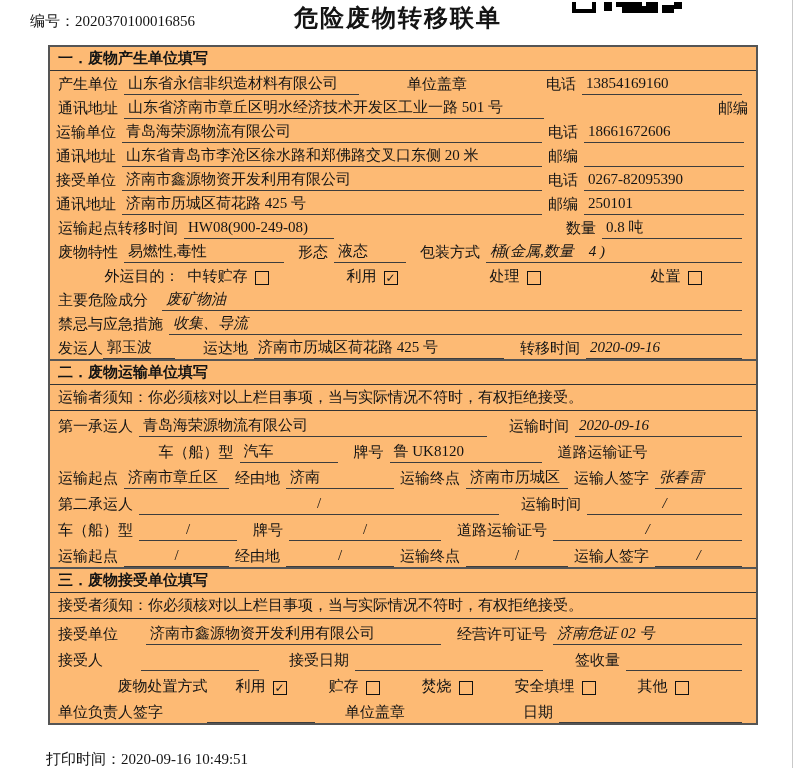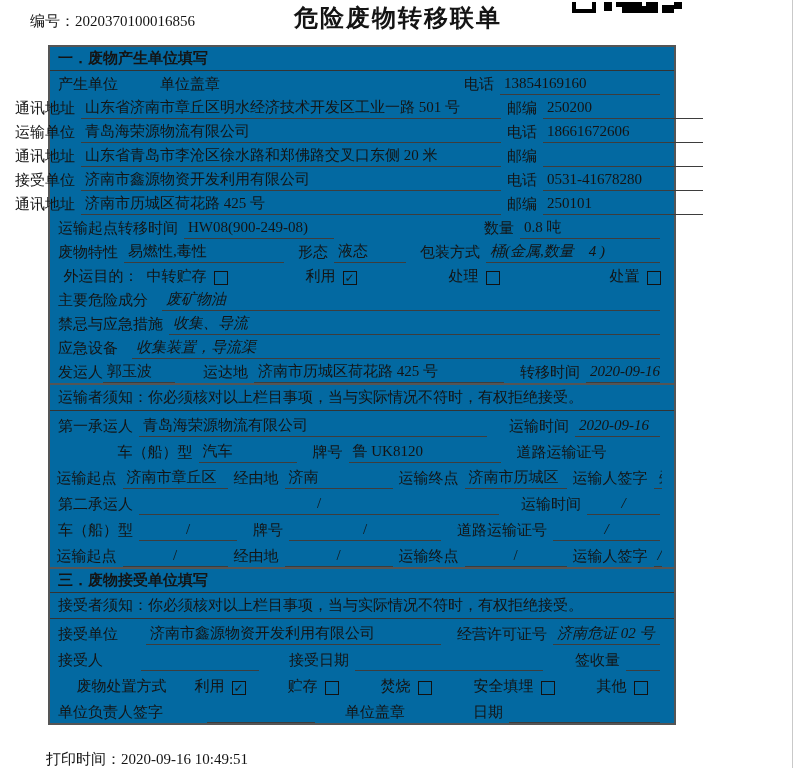--- a/index.html
+++ b/index.html
@@ -7,22 +7,22 @@
     width:796px;height:768px;position:relative;background:#ffffff;
     font-family:"Liberation Serif","DejaVu Serif",serif;
     color:#141414;font-size:15px;overflow:hidden;
   }
   .serial{position:absolute;left:30px;top:12px;white-space:nowrap;}
   .doc-title{position:absolute;left:0;top:2px;width:100%;text-align:center;
     font-size:24px;font-weight:bold;letter-spacing:2px;}
   .qr{position:absolute;left:572px;top:0;}
   .page-edge{position:absolute;right:3px;top:0;width:1px;height:768px;background:#c9c9c9;}
 
-  .form{position:absolute;left:48px;top:45px;width:628px;box-sizing:border-box;
-    border:2px solid #555;background:#0369a1;}
+  .form{position:absolute;left:48px;top:45px;width:710px;box-sizing:border-box;
+    border:2px solid #555;background:#fdba74;}
   .sec{width:100%;}
   .sec + .sec{border-top:2px solid #555;}
   .sec-title{font-weight:bold;font-size:15px;height:21px;line-height:21px;
     padding:1px 8px;border-bottom:1px solid #333;}
   .notice{height:25px;line-height:25px;padding:0 8px;border-bottom:1px solid #333;white-space:nowrap;}
   .row{display:flex;align-items:flex-end;padding:0 8px;height:24px;line-height:21px;justify-content:center;}
   .row.tall{height:26px;}
   .lbl{white-space:nowrap;flex:none;}
   .val{border-bottom:1px solid #3d3d3d;padding:0 4px;margin:0 6px;white-space:nowrap;
     flex:none;min-height:19px;box-sizing:border-box;overflow:hidden;}
@@ -60,51 +60,51 @@
   </svg>
 </div>
 
 <div class="form">
 
   <div class="sec">
     <div class="sec-title">一．废物产生单位填写</div>
 
     <div class="row">
       <span class="lbl">产生单位</span>
+      <span class="val" style="width:235px">山东省永信非织造材料有限公司</span>
       <span class="lbl" style="margin-left:42px">单位盖章</span>
       <span class="lbl ml-auto">电话</span>
       <span class="val" style="width:160px">13854169160</span>
     </div>
 
     <div class="row">
       <span class="lbl">通讯地址</span>
       <span class="val" style="width:420px">山东省济南市章丘区明水经济技术开发区工业一路 501 号</span>
       <span class="lbl ml-auto">邮编</span>
-      <span class="val" style="width:160px">250200</span>
     </div>
 
     <div class="row">
       <span class="lbl">运输单位</span>
       <span class="val" style="width:420px">青岛海荣源物流有限公司</span>
       <span class="lbl ml-auto">电话</span>
       <span class="val" style="width:160px">18661672606</span>
     </div>
 
     <div class="row">
       <span class="lbl">通讯地址</span>
       <span class="val" style="width:420px">山东省青岛市李沧区徐水路和郑佛路交叉口东侧 20 米</span>
       <span class="lbl ml-auto">邮编</span>
       <span class="val" style="width:160px"></span>
     </div>
 
     <div class="row">
       <span class="lbl">接受单位</span>
       <span class="val" style="width:420px">济南市鑫源物资开发利用有限公司</span>
       <span class="lbl ml-auto">电话</span>
-      <span class="val" style="width:160px">0531-41678280</span>
+      <span class="val" style="width:160px">0267-82095390</span>
     </div>
 
     <div class="row">
       <span class="lbl">通讯地址</span>
       <span class="val" style="width:420px">济南市历城区荷花路 425 号</span>
       <span class="lbl ml-auto">邮编</span>
       <span class="val" style="width:160px">250101</span>
     </div>
 
     <div class="row">
@@ -147,36 +147,33 @@
     <div class="row">
       <span class="lbl">主要危险成分</span>
       <span class="val fill" style="margin-left:14px">废矿物油</span>
     </div>
 
     <div class="row">
       <span class="lbl">禁忌与应急措施</span>
       <span class="val fill">收集、导流</span>
     </div>
 
-    <div class="row">
-      <span class="lbl">应急设备</span>
-      <span class="val fill" style="margin-left:14px">收集装置，导流渠</span>
-    </div>
 
     <div class="row">
       <span class="lbl">发运人</span>
       <span class="val" style="width:72px;margin-left:0">郭玉波</span>
       <span class="lbl" style="margin-left:22px">运达地</span>
       <span class="val" style="width:250px">济南市历城区荷花路 425 号</span>
       <span class="lbl" style="margin-left:10px">转移时间</span>
       <span class="val fill">2020-09-16</span>
     </div>
   </div>
 
   <div class="sec">
+    <div class="sec-title">二．废物运输单位填写</div>
     <div class="notice">运输者须知：你必须核对以上栏目事项，当与实际情况不符时，有权拒绝接受。</div>
 
     <div class="row tall">
       <span class="lbl">第一承运人</span>
       <span class="val" style="width:348px">青岛海荣源物流有限公司</span>
       <span class="lbl" style="margin-left:16px">运输时间</span>
       <span class="val fill">2020-09-16</span>
     </div>
 
     <div class="row tall">
@@ -267,21 +264,21 @@
       <span class="cbg" style="margin-left:42px">
         <span class="lbl">其他</span>
         <span class="cb"></span>
       </span>
     </div>
 
     <div class="row tall">
       <span class="lbl">单位负责人签字</span>
       <span class="val" style="width:108px;margin-left:44px"></span>
       <span class="lbl" style="margin-left:24px">单位盖章</span>
-      <span class="lbl" style="margin-left:68px">日期</span>
+      <span class="lbl" style="margin-left:118px">日期</span>
       <span class="val fill"></span>
     </div>
   </div>
 </div>
 
 <div class="print-line">
   <span>打印时间：</span><span>2020-09-16 10:49:51</span>
 </div>
 
 <div class="page-edge"></div>

